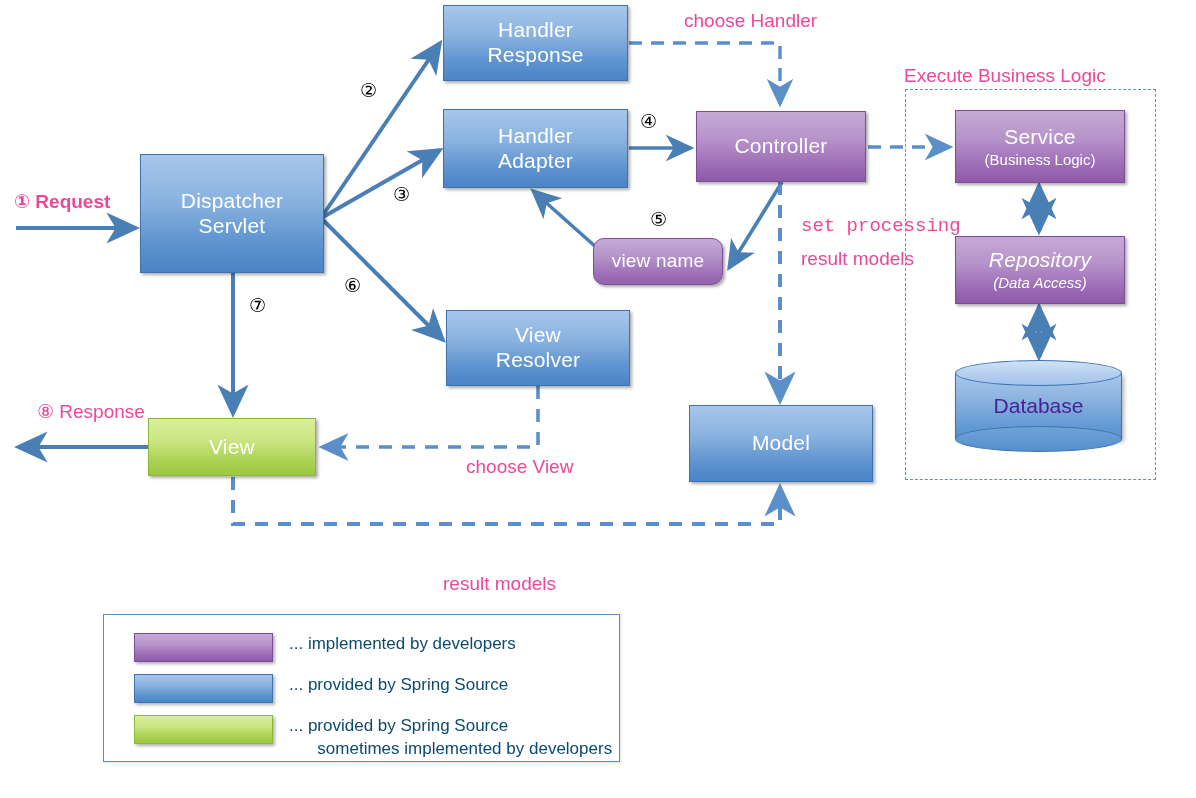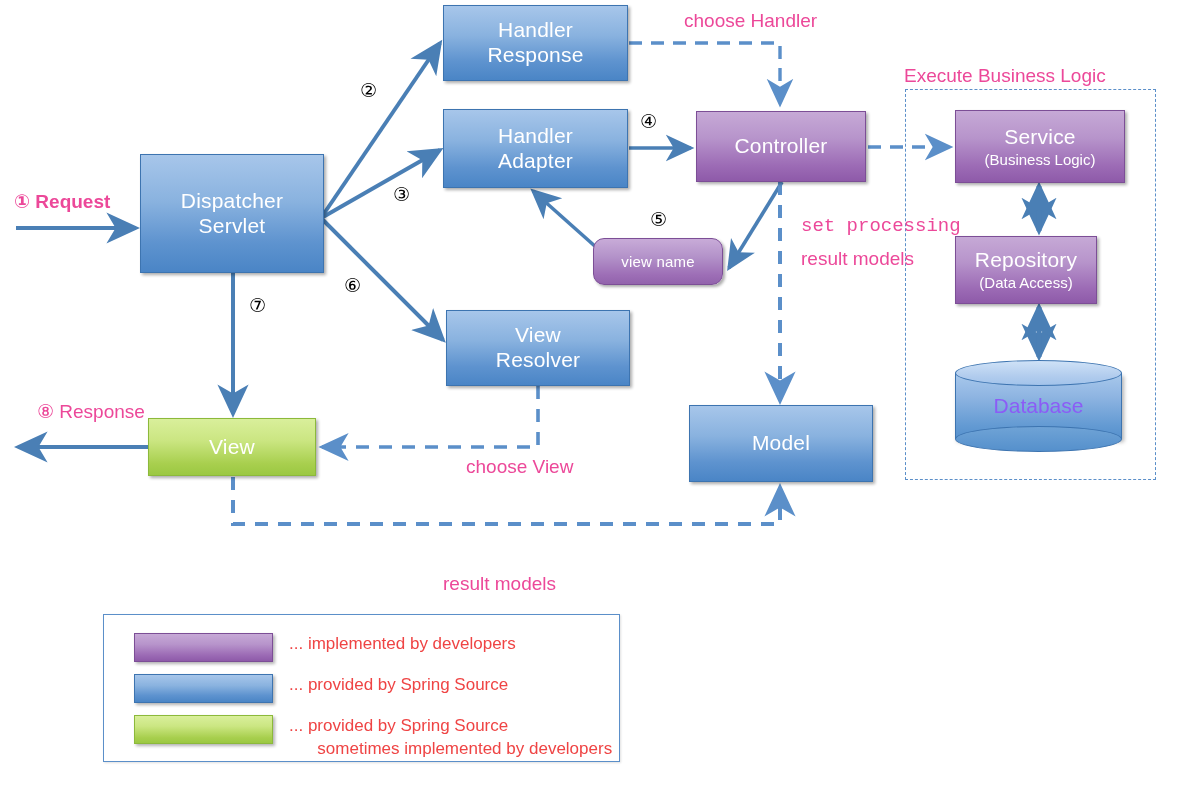--- a/index.html
+++ b/index.html
@@ -31,21 +31,21 @@
   }
   .green{
     background:linear-gradient(180deg,#d9ef9b 0%,#cbe682 38%,#a8cf4e 80%,#9bc842 100%);
     border:1px solid #8cb93b;
   }
   .pill{
     border-radius:11px;
     background:linear-gradient(180deg,#c8abd8 0%,#b392c9 40%,#9d6eb6 80%,#9263ac 100%);
     border:1px solid #7c4e96;
   }
-  .pill .t1{font-size:15px;}
+  .pill .t1{font-size:19px;}
 
   
   .cyl{position:absolute;z-index:4;}
   .cyl .body{
     position:absolute;left:0;right:0;top:13px;bottom:13px;
     background:linear-gradient(180deg,#a9c9ec 0%,#8fb5e2 35%,#639ad3 80%,#5590cc 100%);
     border-left:1px solid #3d74b0;border-right:1px solid #3d74b0;
     box-shadow:2px 3px 4px rgba(0,0,0,.3);
   }
   .cyl .top{
@@ -54,21 +54,21 @@
     border:1px solid #3d74b0;box-sizing:border-box;
   }
   .cyl .bot{
     position:absolute;left:0;right:0;bottom:0;height:26px;border-radius:50%;
     background:linear-gradient(180deg,#6fa3d6 0%,#5590cc 100%);
     border:1px solid #3d74b0;box-sizing:border-box;
   }
   .cyl .lbl{
     position:absolute;left:0;right:0;top:0;bottom:0;
     display:flex;align-items:center;justify-content:center;
-    color:#8b5cf6;font-size:21px;z-index:3;
+    color:#4c1d95;font-size:21px;z-index:3;
   }
 
   
   .txt{position:absolute;color:#ec4899;z-index:5;white-space:pre;line-height:1.25;}
   .t-lg{font-size:19px;}
   .num{position:absolute;z-index:5;font-size:19px;color:#000;line-height:1;}
 
   
   .panel{
     position:absolute;border:1px dashed #5b8fc9;box-sizing:border-box;z-index:1;
@@ -77,21 +77,21 @@
 
   
   .legend{
     position:absolute;border:1px solid #5b8fc9;background:#fff;box-sizing:border-box;
     z-index:6;box-shadow:1px 1px 2px rgba(0,0,0,.12);
   }
   .legend-row{position:absolute;display:flex;align-items:flex-start;}
   .swatch{
     width:139px;height:29px;box-shadow:2px 2px 3px rgba(0,0,0,.3);box-sizing:border-box;
   }
-  .legend-text{margin-left:16px;font-size:17px;color:#ef4444;line-height:1.35;white-space:pre;}
+  .legend-text{margin-left:16px;font-size:17px;color:#0c4a6e;line-height:1.35;white-space:pre;}
 </style>
 </head>
 <body>
 
 <div id="stage">
 
   <div class="panel" style="left:905px;top:89px;width:251px;height:391px;"></div>
 
   <svg class="wires" viewBox="0 0 1196 798">
     <defs>
@@ -172,21 +172,21 @@
 
   <div class="node purple" style="left:955px;top:110px;width:170px;height:73px;">
     <span class="t1">Service</span>
     <span class="t2">(Business Logic)</span>
   </div>
 
   <div class="node blue" style="left:689px;top:405px;width:184px;height:77px;">
     <span class="t1">Model</span>
   </div>
 
-  <div class="node purple" style="left:955px;top:236px;width:142px;height:68px;">
+  <div class="node purple" style="left:955px;top:236px;width:170px;height:68px;font-style:italic;">
     <span class="t1">Repository</span>
     <span class="t2">(Data Access)</span>
   </div>
 
   <div class="cyl" style="left:955px;top:360px;width:167px;height:92px;">
     <div class="body"></div>
     <div class="bot"></div>
     <div class="top"></div>
     <div class="lbl">Database</div>
   </div>

